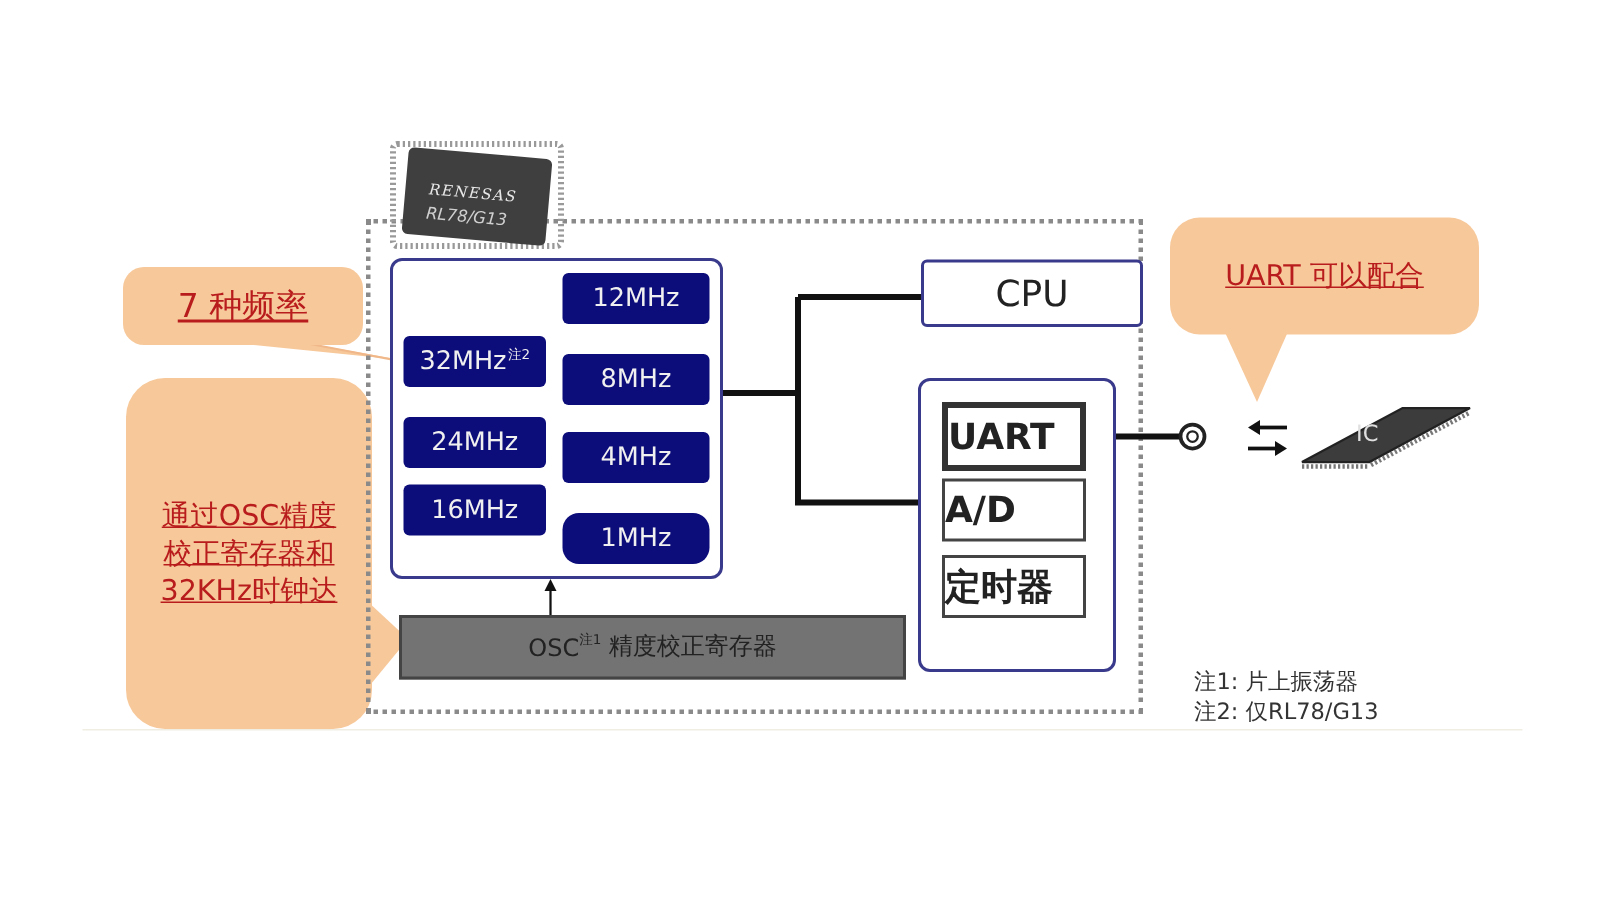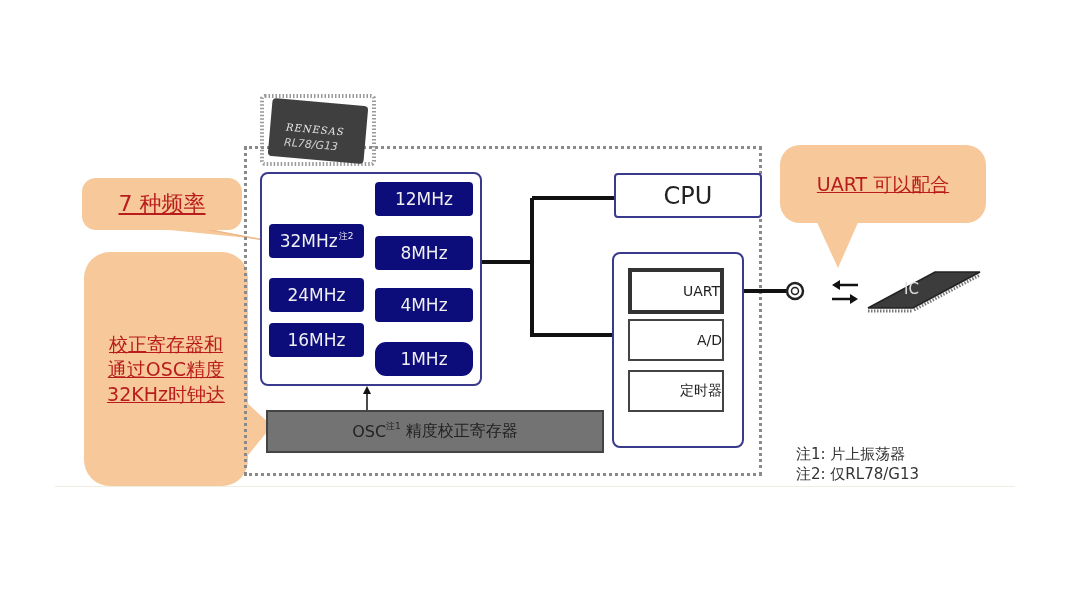--- a/index.html
+++ b/index.html
@@ -10,21 +10,21 @@
   .freq-panel { left:260px; top:172px; width:222px; height:214px; border:2px solid #3a3a8c; border-radius:8px; box-sizing:border-box; background:#fff; }
   .freq { background:#0c0c7a; color:#f0f0f0; border-radius:4px; font-size:17px; display:flex; align-items:center; justify-content:center; height:34px; }
   .freq sup { font-size:9px; margin-left:1px; position:relative; top:-5px; }
   .osc-box { left:266px; top:410px; width:338px; height:43px; border:2px solid #444; box-sizing:border-box; background:#737373;
              display:flex; align-items:center; justify-content:center; font-size:16px; }
   .osc-box sup { font-size:9px; position:relative; top:-5px; margin-right:5px; }
   .cpu-box { left:614px; top:173px; width:148px; height:45px; border:2px solid #3a3a8c; border-radius:4px; box-sizing:border-box;
              display:flex; align-items:center; justify-content:center; font-size:24px; background:#fff; }
   .periph-panel { left:612px; top:252px; width:132px; height:196px; border:2px solid #3a3a8c; border-radius:8px; box-sizing:border-box; background:#fff; }
   .pbox { left:628px; width:96px; height:42px; border:2px solid #444; box-sizing:border-box; background:#fff;
-          display:flex; align-items:center; justify-content:flex-end; font-size:14px; }
+          display:flex; align-items:center; justify-content:flex-start; font-size:24px;font-weight:bold; }
   .uart { border:4px solid #333; }
   .bubble { background:#f7c89a; color:#b91c1c;text-decoration:underline; }
   .bubble-7 { left:82px; top:178px; width:160px; height:52px; border-radius:14px; display:flex; align-items:center; justify-content:center; font-size:22px; }
   .bubble-osc { left:84px; top:252px; width:164px; height:234px; border-radius:26px; display:flex; align-items:center; justify-content:center;
                 font-size:19px; line-height:25px; text-align:center; }
   .bubble-uart { left:780px; top:145px; width:206px; height:78px; border-radius:20px; display:flex; flex-direction:column; align-items:center; justify-content:center; font-size:19px; line-height:26px; }
   .bubble-uart sup { font-size:10px; position:relative; top:-6px; }
   .notes { left:796px; top:444px; font-size:15px; line-height:20px; color:#333; }
   .chip-label { font-family:"DejaVu Serif", serif; }
   svg { position:absolute; left:0; top:0; }
@@ -40,22 +40,22 @@
   <line x1="200" y1="228" x2="268" y2="241" stroke="#f0b88a" stroke-width="1.5"></line>
   <polygon points="244,400 244,460 272,426" fill="#f7c89a"></polygon>
   <polygon points="815,218 860,218 838,268" fill="#f7c89a"></polygon>
 </svg>
 
 <div class="abs bubble bubble-7">
   <span>7 种频率</span>
 </div>
 <div class="abs bubble bubble-osc">
   <div>
+    <div>通过OSC精度</div>
     <div>校正寄存器和</div>
-    <div>通过OSC精度</div>
     <div>32KHz时钟达</div>
   </div>
 </div>
 <div class="abs bubble bubble-uart">
   <div>UART 可以配合</div>
 </div>
 
 <div class="abs dotted-frame"></div>
 
 <svg width="1080" height="608">

